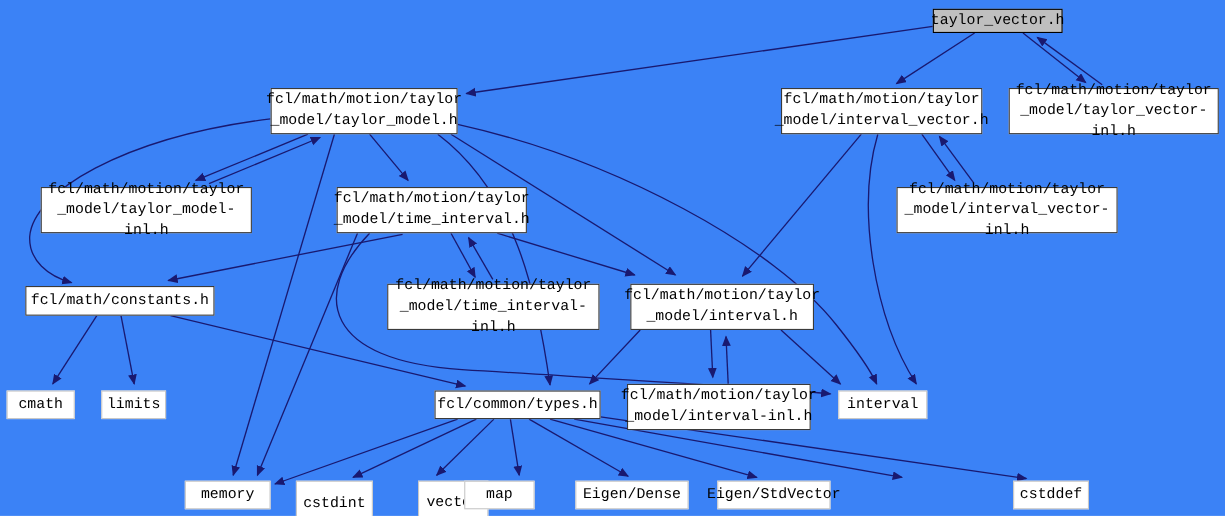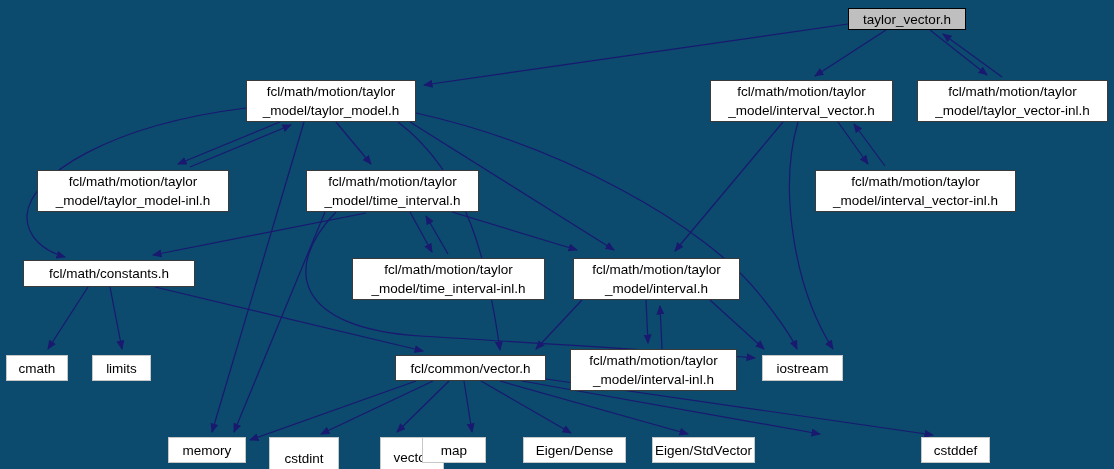--- a/index.html
+++ b/index.html
@@ -1,20 +1,20 @@
 <!DOCTYPE html>
 <html><head>
 <meta charset="utf-8">
 <style>
   html,body{margin:0;padding:0;background:#ffffff;}
   #graph{
     position:relative;
     width:1114px;height:469px;
-    background:#0c4a6e;
-    font-family:Liberation Sans, sans-serif;
+    background:#3b82f6;
+    font-family:Liberation Mono, monospace;
     overflow:hidden;
   }
   #edges{position:absolute;left:0;top:0;width:1114px;height:469px;}
   .node{
     position:absolute;
     box-sizing:border-box;
     background:#ffffff;
     border:1px solid #3a3a3a;
     display:flex;align-items:center;justify-content:center;
     text-align:center;
@@ -97,24 +97,24 @@
 _model/time_interval.h</div>
   <div class="node" style="left:815px;top:170px;width:201px;height:42px">fcl/math/motion/taylor
 _model/interval_vector-inl.h</div>
   <div class="node" style="left:23px;top:260px;width:172px;height:27px">fcl/math/constants.h</div>
   <div class="node" style="left:352px;top:258px;width:193px;height:42px">fcl/math/motion/taylor
 _model/time_interval-inl.h</div>
   <div class="node" style="left:573px;top:258px;width:167px;height:42px">fcl/math/motion/taylor
 _model/interval.h</div>
   <div class="node system" style="left:6px;top:355px;width:62px;height:26px">cmath</div>
   <div class="node system" style="left:92px;top:355px;width:59px;height:26px">limits</div>
-  <div class="node" style="left:395px;top:355px;width:151px;height:26px">fcl/common/vector.h</div>
+  <div class="node" style="left:395px;top:355px;width:151px;height:26px">fcl/common/types.h</div>
   <div class="node" style="left:570px;top:349px;width:167px;height:42px">fcl/math/motion/taylor
 _model/interval-inl.h</div>
-  <div class="node system" style="left:762px;top:355px;width:81px;height:26px">iostream</div>
+  <div class="node system" style="left:762px;top:355px;width:81px;height:26px">interval</div>
   <div class="node system" style="left:168px;top:437px;width:78px;height:26px">memory</div>
   <div class="node system" style="left:269px;top:437px;width:70px;height:42px">cstdint</div>
   <div class="node system" style="left:380px;top:437px;width:64px;height:40px">vector</div>
   <div class="node system" style="left:422px;top:437px;width:64px;height:26px">map</div>
   <div class="node system" style="left:523px;top:437px;width:103px;height:26px">Eigen/Dense</div>
   <div class="node system" style="left:652px;top:437px;width:103px;height:26px">Eigen/StdVector</div>
   <div class="node system" style="left:921px;top:437px;width:69px;height:26px">cstddef</div>
 </div>
 
 </body></html>

